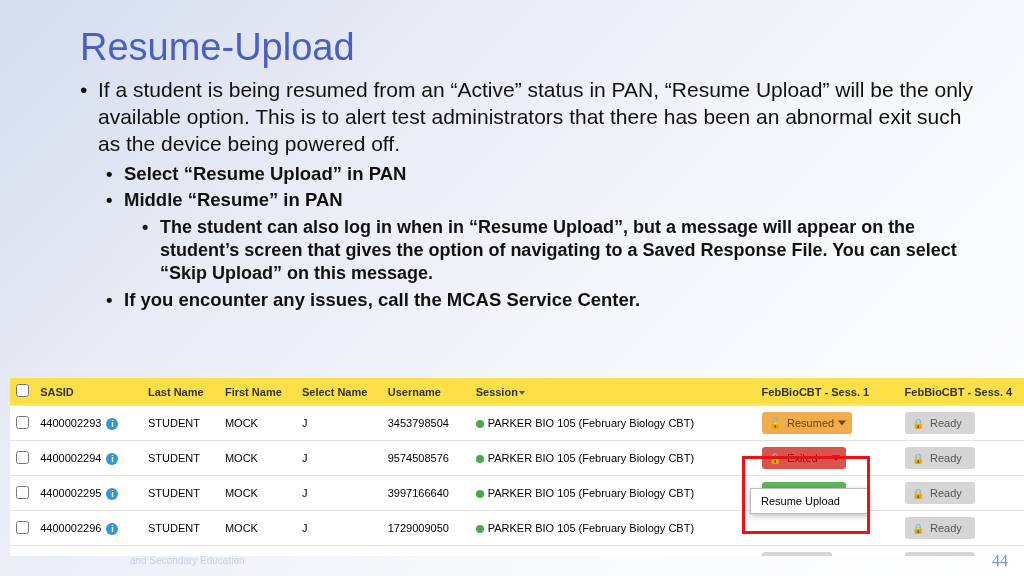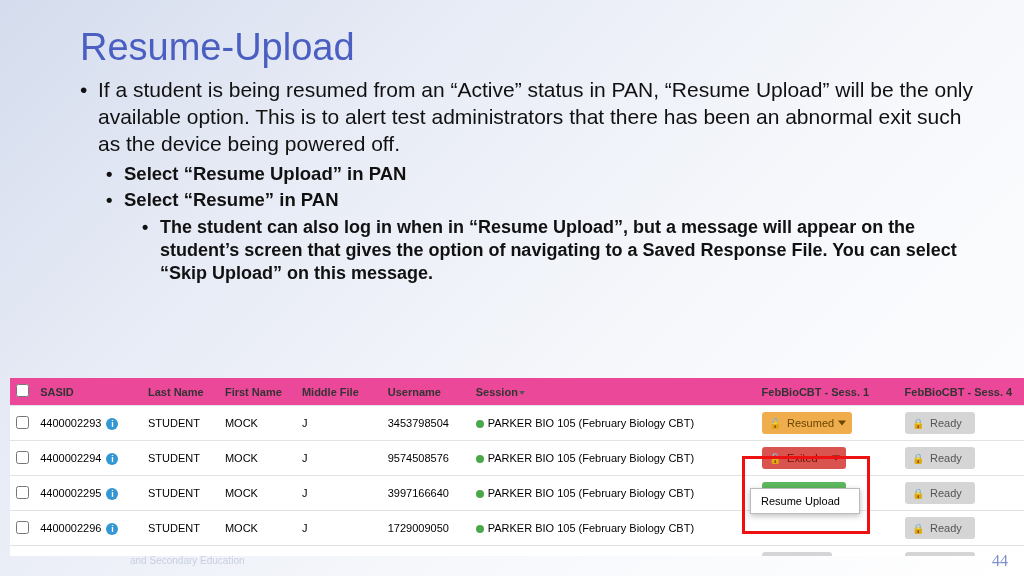--- a/index.html
+++ b/index.html
@@ -66,21 +66,21 @@
     table-layout: fixed;
   }
   table.students th, table.students td {
     text-align: left;
     padding: 6px 6px;
     border-bottom: 1px solid #e3e3e3;
     white-space: nowrap;
     overflow: hidden;
   }
   table.students th {
-    background: #ec4899;
+    background: #fde047;
     font-weight: bold;
     color: #333;
     font-size: 11px;
     margin-left: 26px;
   }
   .col-chk   { width: 22px; text-align:center;}
   .col-sasid { width: 98px; }
   .col-last  { width: 70px; }
   .col-first { width: 70px; }
   .col-mid   { width: 78px; }
@@ -158,25 +158,26 @@
 <body>
 
 <div class="slide">
   <div class="title">Resume-Upload</div>
   <ul class="bullets">
     <li>
       <span>If a student is being resumed from an “Active” status in PAN, “Resume Upload” will be the only available option. This is to alert test administrators that there has been an abnormal exit such as the device being powered off.</span>
       <ul>
         <li>Select “Resume Upload” in PAN</li>
         <li>
-          <span>Select “Resume” in PAN</span>
+          <span>Middle “Resume” in PAN</span>
           <ul>
             <li>The student can also log in when in “Resume Upload”, but a message will appear on the student’s screen that gives the option of navigating to a Saved Response File. You can select “Skip Upload” on this message.</li>
           </ul>
         </li>
+        <li>If you encounter any issues, call the MCAS Service Center.</li>
       </ul>
     </li>
   </ul>
 </div>
 
 <div class="table-wrap">
   <table class="students">
     <colgroup>
       <col class="col-chk">
         <col class="col-sasid">
@@ -187,21 +188,21 @@
         <col class="col-sess">
         <col class="col-s1">
         <col class="col-s2">
     </colgroup>
     <thead>
       <tr>
         <th><input type="checkbox" style=""></th>
         <th>SASID</th>
         <th>Last Name</th>
         <th>First Name</th>
-        <th>Middle File</th>
+        <th>Select Name</th>
         <th>Username</th>
         <th><span>Session</span><span class="hdr-caret"></span></th>
         <th>FebBioCBT - Sess. 1</th>
         <th>FebBioCBT - Sess. 4</th>
       </tr>
     </thead>
     <tbody id="tbody">
         <tr>
           <td style="text-align:center"><input type="checkbox" style=""></td>
           <td>4400002293 <span class="info-icon">i</span></td>
@@ -254,19 +255,19 @@
           <td>J</td>
           <td>8226002036</td>
           <td>PARKER BIO 105 (February Biology CBT)</td>
           <td><span class="status-pill pill-ready">Ready</span></td>
           <td><span class="status-pill pill-ready">Ready</span></td>
         </tr>
       </tbody>
   </table>
 
   <div class="highlight-box" style="left:732px;top:78px;width:128px;height:78px;"></div>
-  <div class="dropdown-menu" style="left:740px;top:110px;width:110px;">
+  <div class="dropdown-menu" style="left:740px;top:110px;width:119px;">
     <span>Resume Upload</span>
   </div>
 </div>
 
 <div class="footer-sub">and Secondary Education</div>
 <div class="page-num">44</div>
 
 </body></html>

